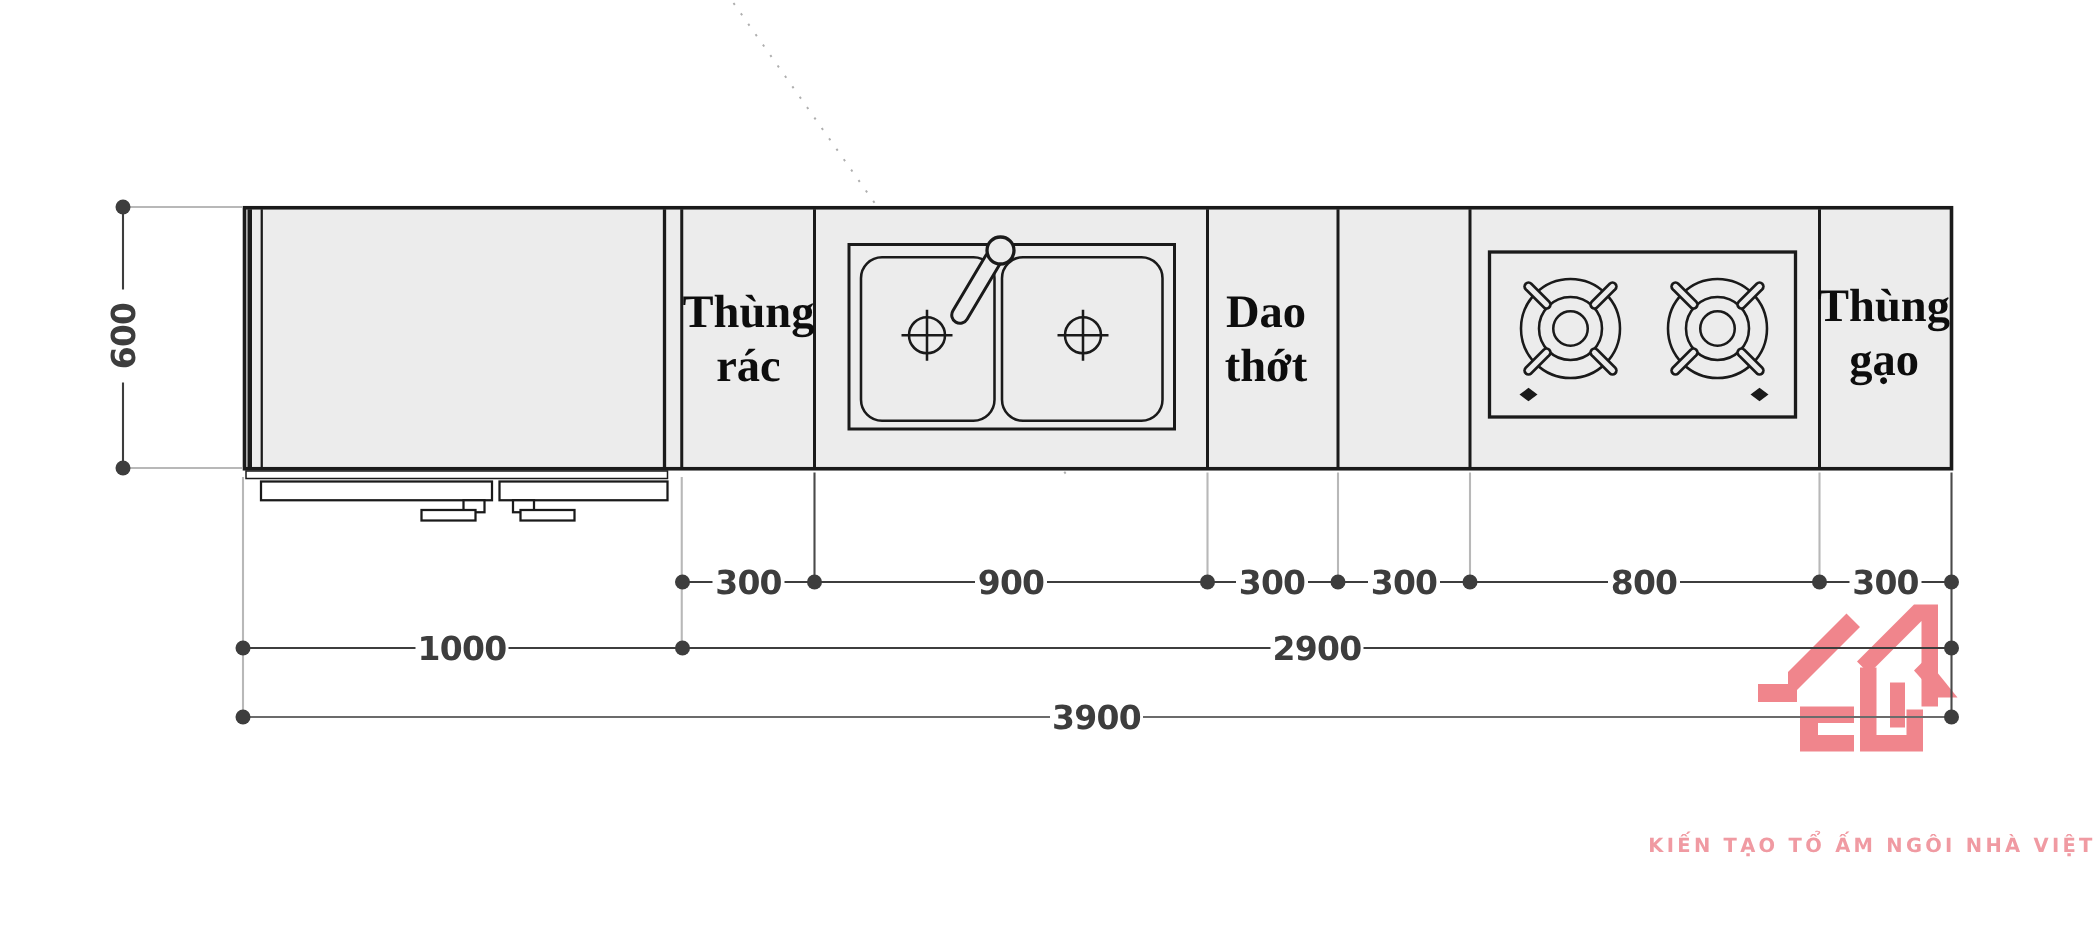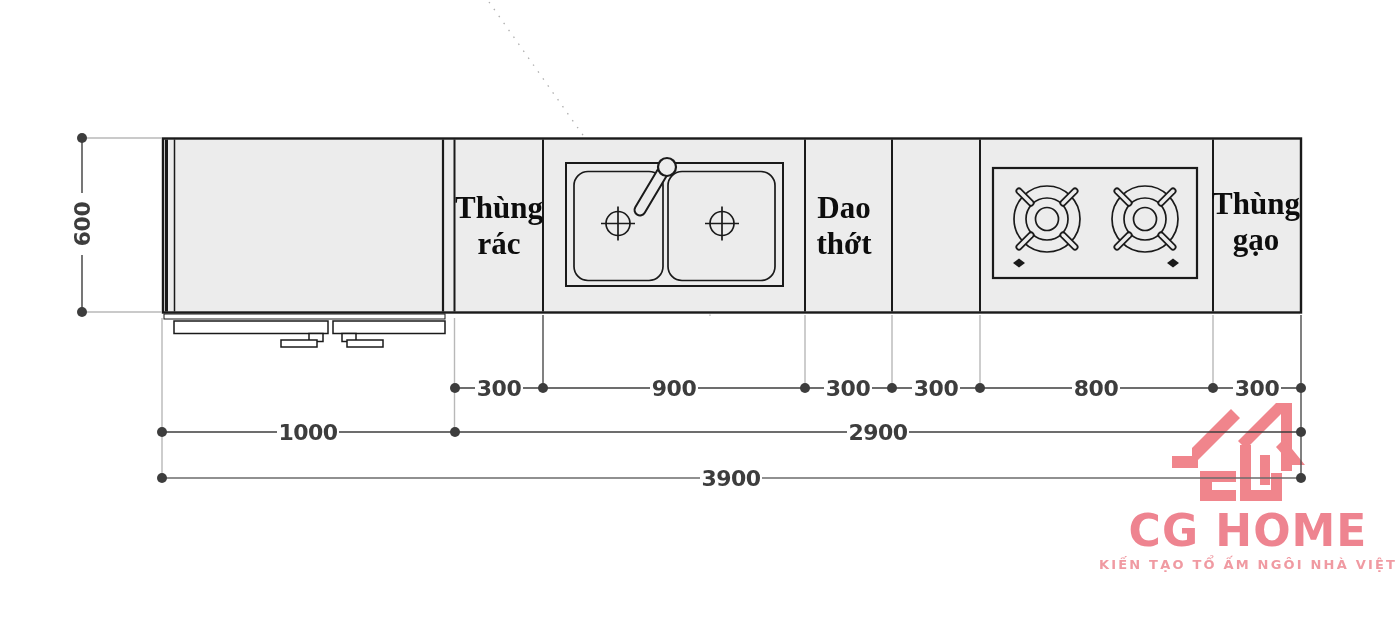--- a/index.html
+++ b/index.html
@@ -214,15 +214,14 @@
 
     <g>
       <line x1="162" y1="478" x2="1301" y2="478" stroke="#6b6b6b" stroke-width="1.4"></line>
       <rect x="700" y="465" width="62" height="25" fill="#ffffff"></rect>
       <text class="dim-label" x="731" y="486">3900</text>
       <circle cx="162" cy="478" r="5" fill="#3d3d3d"></circle>
       <circle cx="1301" cy="478" r="5" fill="#3d3d3d"></circle>
     </g>
   </svg>
 
-  <div class="logo-wordmark">CG HOME</div>
   <div class="logo-tagline">KIẾN TẠO TỔ ẤM NGÔI NHÀ VIỆT</div>
 </div>
 
 </body></html>

